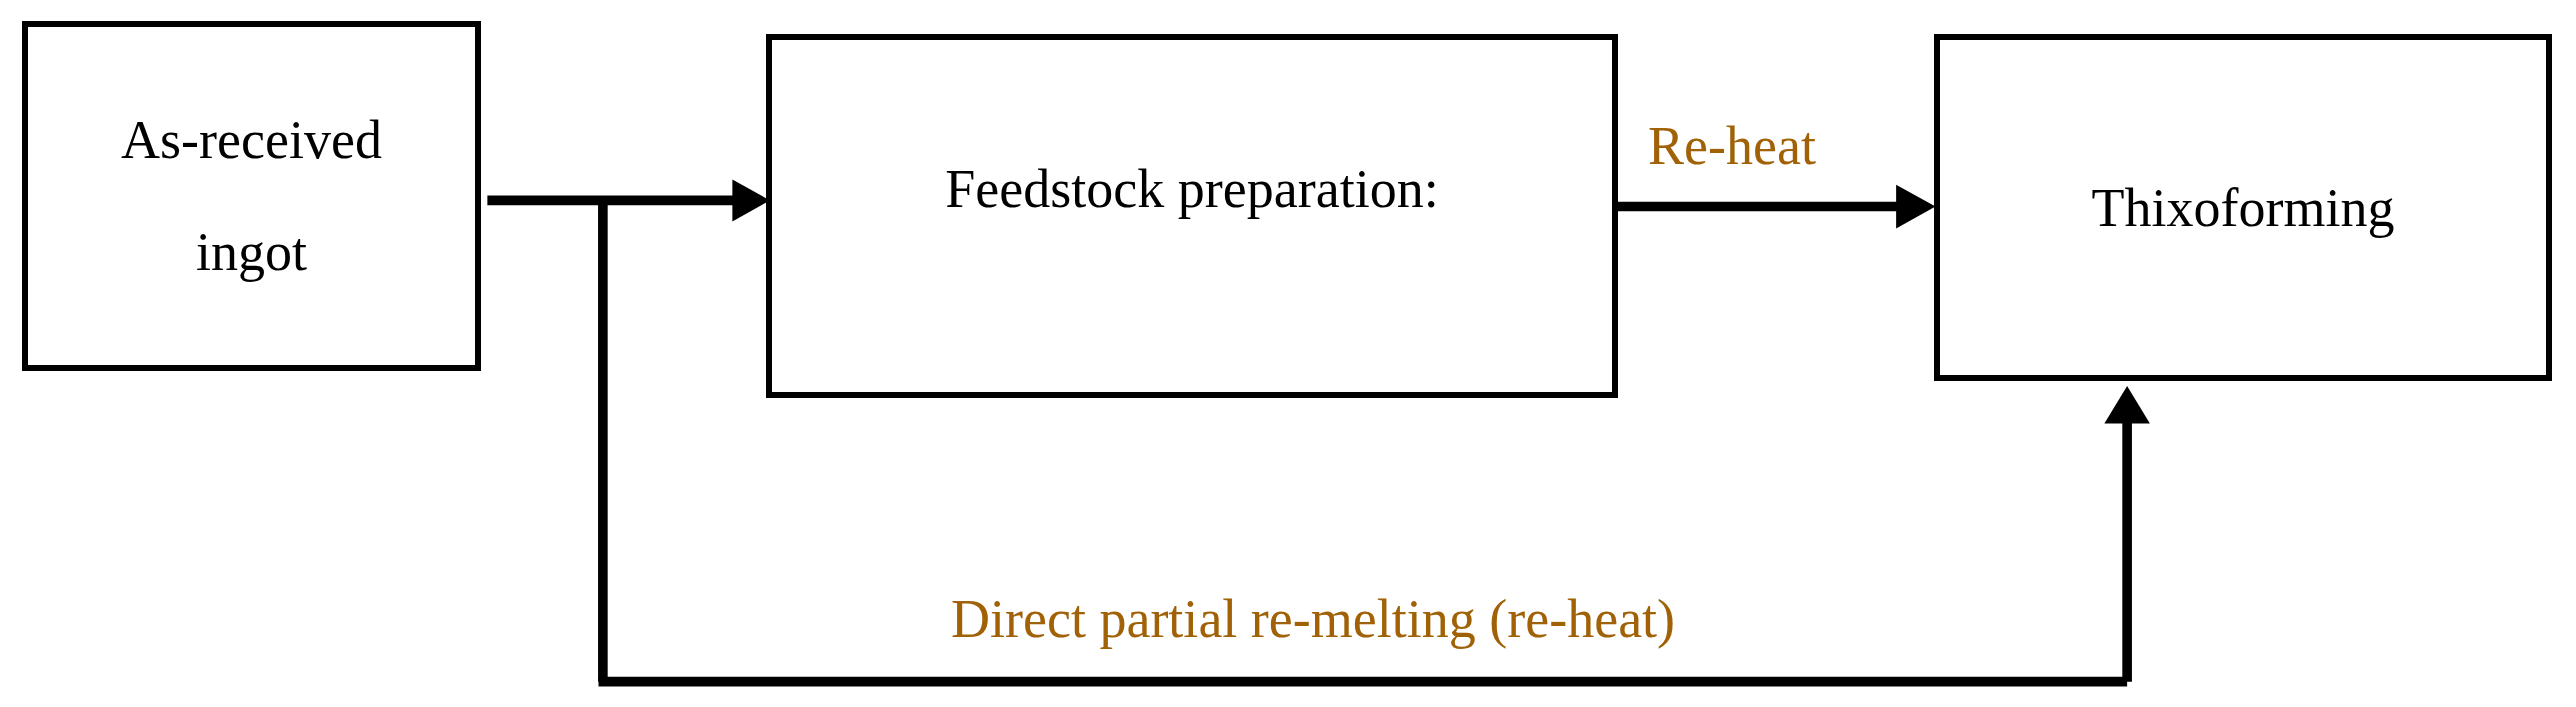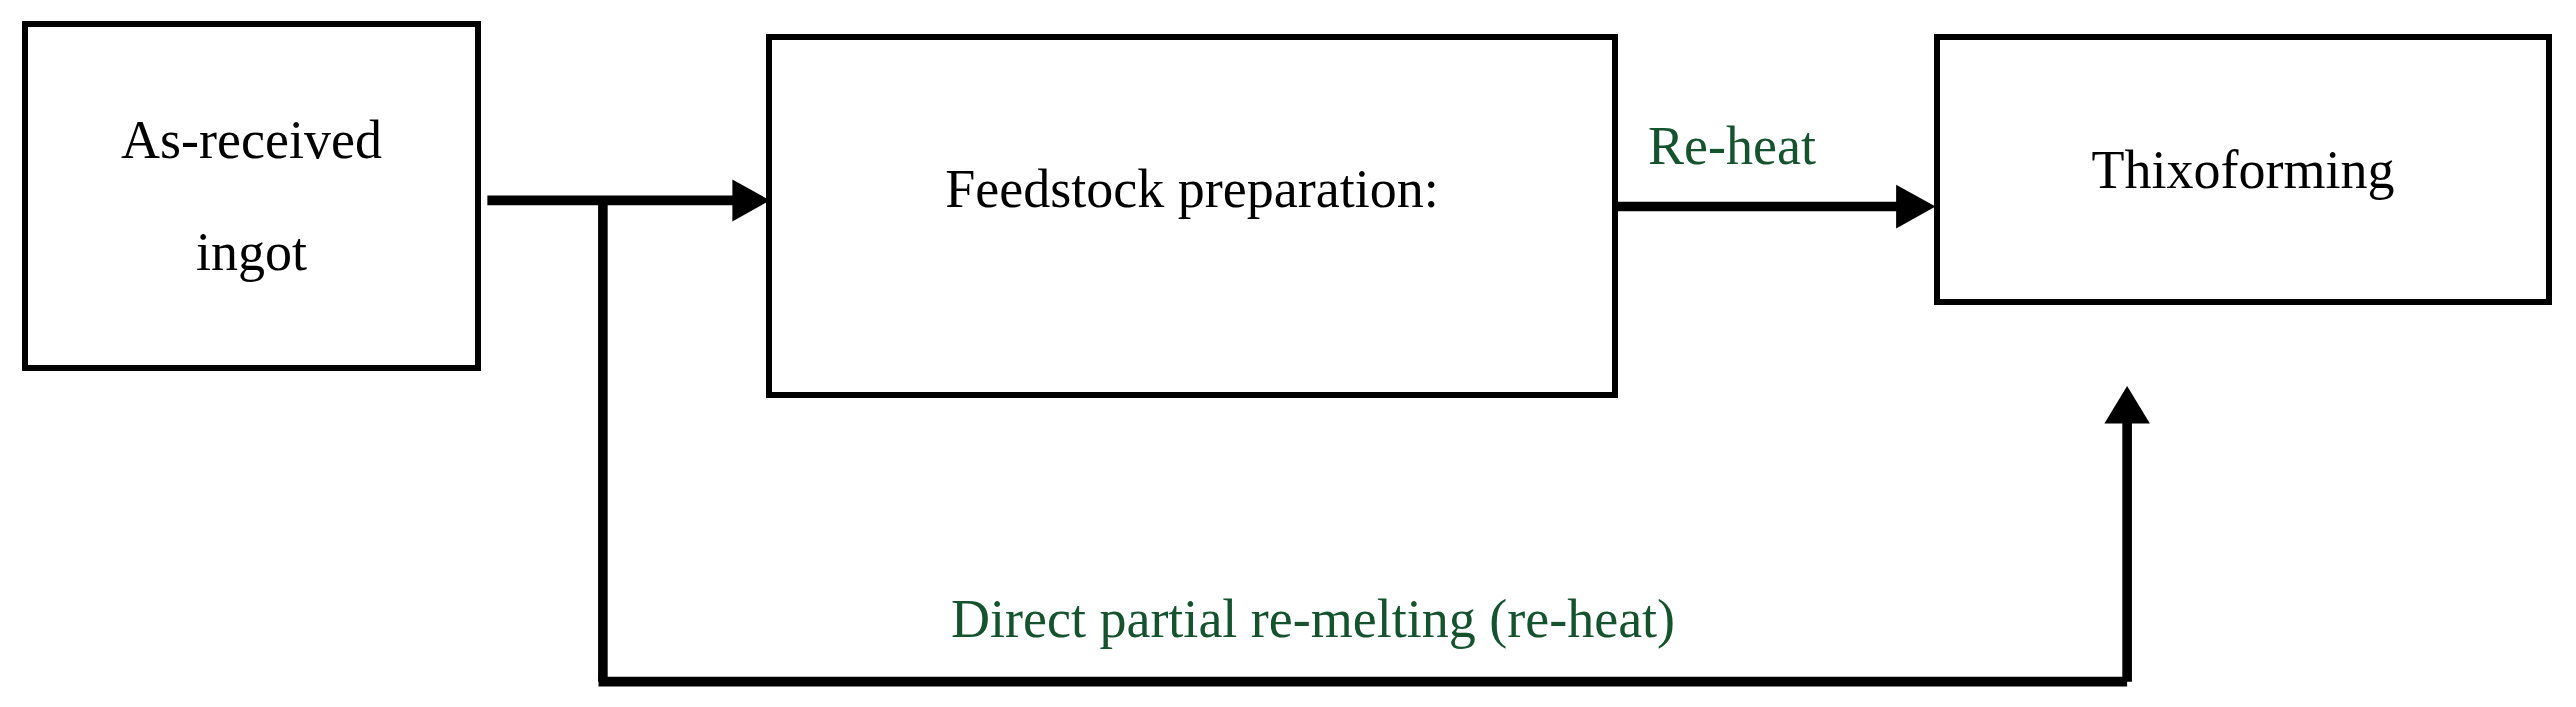--- a/index.html
+++ b/index.html
@@ -53,25 +53,25 @@
     left: 766px;
     top: 34px;
     width: 852px;
     height: 364px;
   }
   #box-feedstock-preparation .node-line:first-child { margin-bottom: 54px; }
   #box-thixoforming {
     left: 1934px;
     top: 34px;
     width: 618px;
-    height: 271px;
+    height: 347px;
   }
   .edge-label {
     position: absolute;
-    color: #14532d;
+    color: #a16207;
     font-size: 54px;
     line-height: 1.0;
     white-space: nowrap;
   }
   #label-re-heat {
     left: 1648px;
     top: 119px;
   }
   #label-direct-partial-remelting {
     left: 951px;

